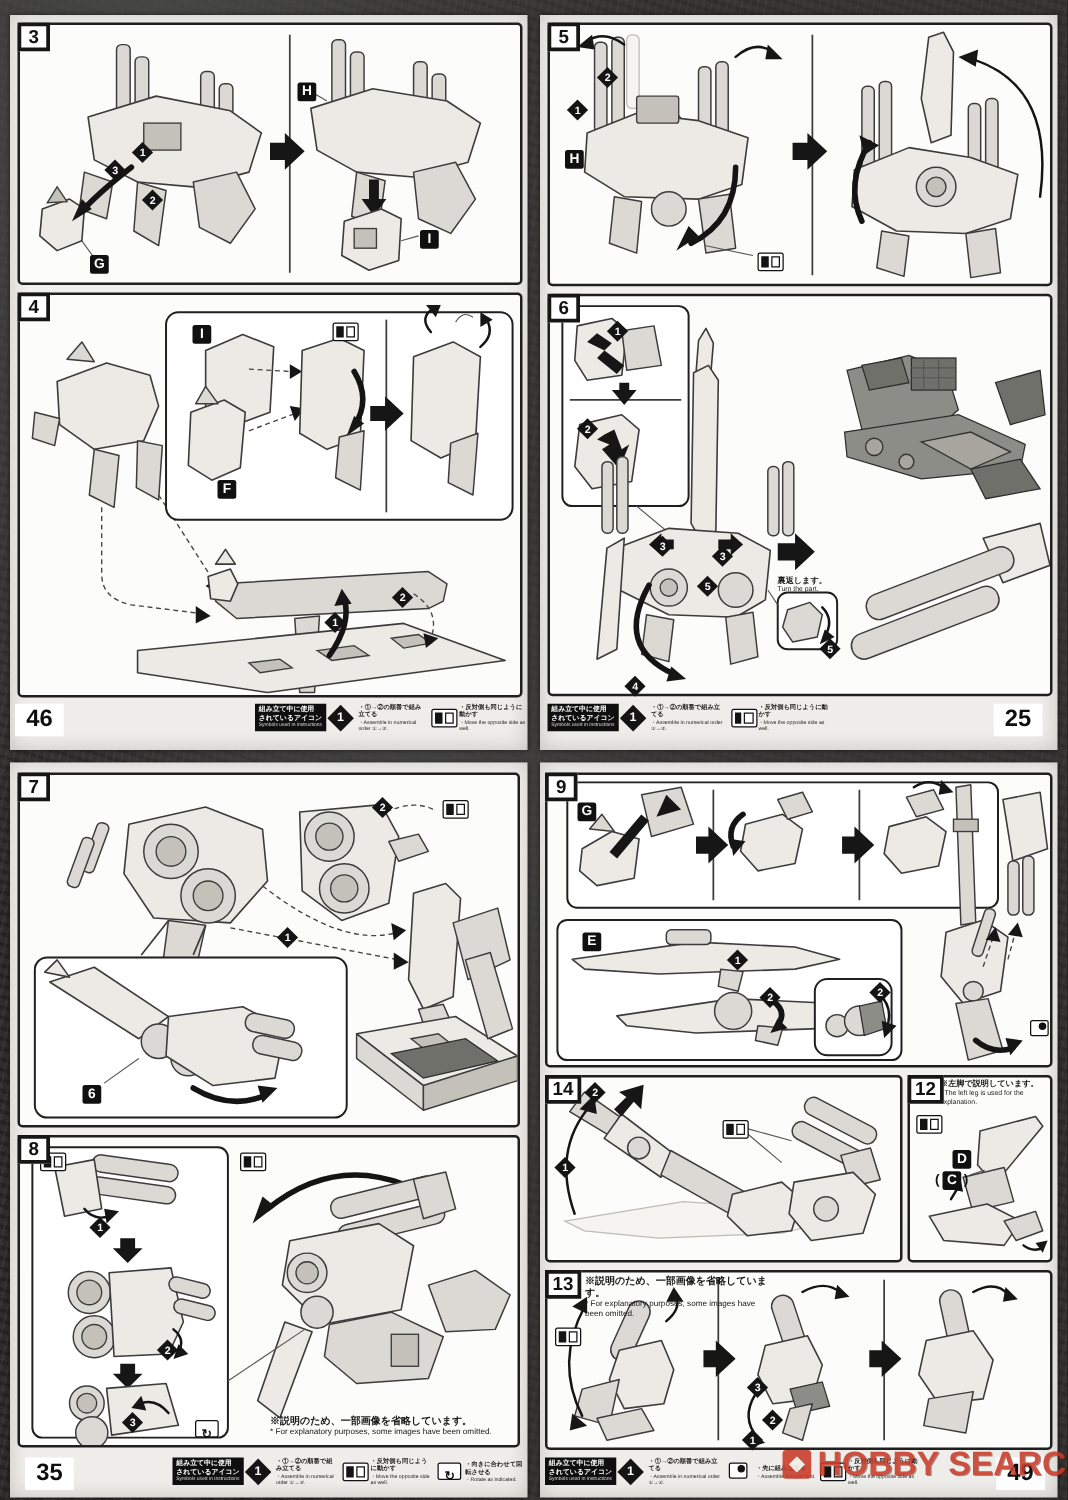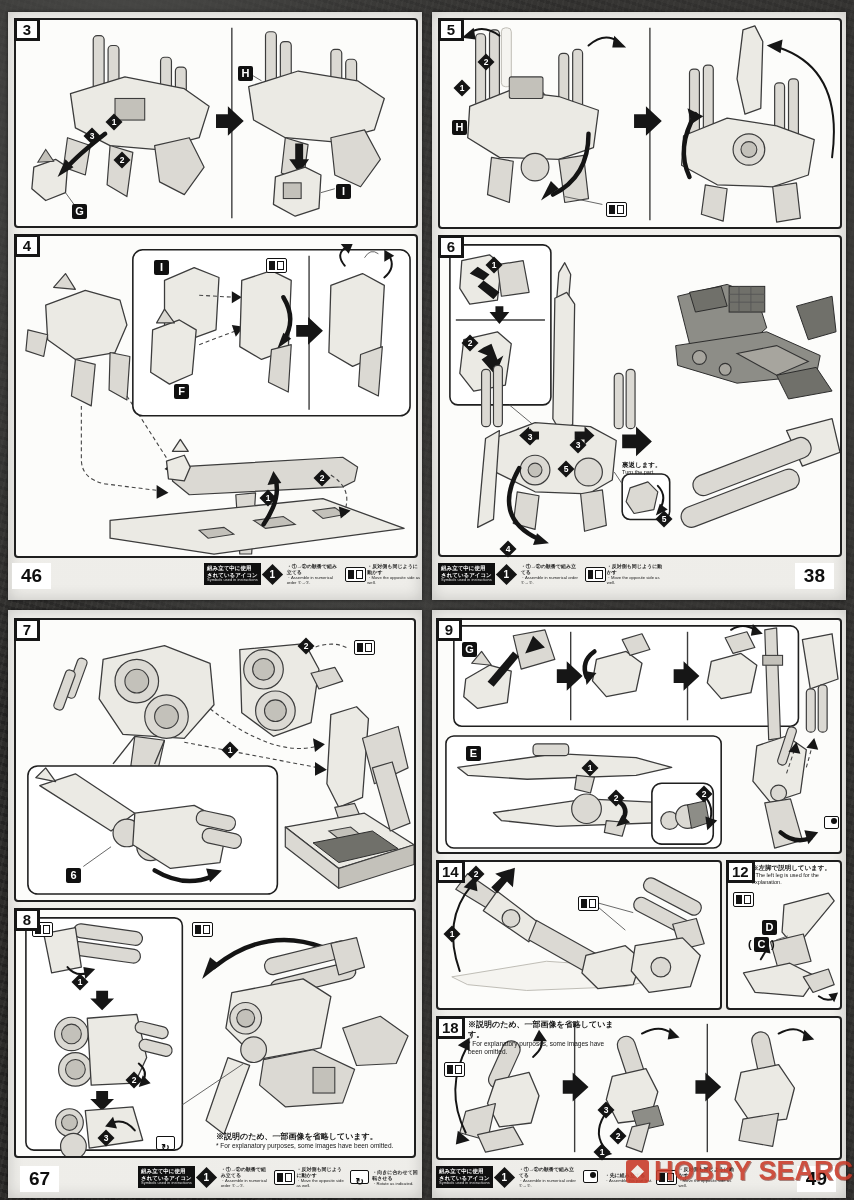--- a/index.html
+++ b/index.html
@@ -375,21 +375,21 @@
       <div class="lg-item">
         <span class="holder">
             <span class="icon-mirror"></span>
           </span>
         <span class="lg-txt">
             <span class="jp">・反対側も同じように動かす</span>
             <span class="en">・Move the opposite side as well.</span>
           </span>
       </div>
     </div>
-    <div class="pageno" style="right:12px;top:551px;">38</div>
+    <div class="pageno" style="right:12px;top:551px;">25</div>
   </div>
 
   <div class="page" id="p48" style="left:8px;top:610px;width:414px;height:588px;">
 
     <div class="panel" style="left:6px;top:8px;width:402px;height:284px;">
       <div class="stepnum">7</div>
       <svg class="art" viewBox="0 0 402 284" preserveAspectRatio="none">
         <rect class="p2" x="56" y="38" width="10" height="42" rx="4" transform="rotate(20 61 59)"></rect>
         <rect class="p2" x="44" y="50" width="10" height="42" rx="4" transform="rotate(20 49 71)"></rect>
         <polygon class="p1" points="88,40 150,26 196,44 200,86 170,120 108,116 84,80"></polygon>
@@ -493,21 +493,21 @@
           <i>3</i>
         </span>
       <span class="icon-rotate" style="left:140px;top:226px;"><i>↻</i></span>
       <span class="icon-mirror" style="left:176px;top:12px;"></span>
       <div class="note" style="left:200px;top:222px;width:200px;">
         <span class="jp">※説明のため、一部画像を省略しています。</span>
         <span class="en">* For explanatory purposes, some images have been omitted.</span>
       </div>
     </div>
 
-    <div class="pageno" style="left:12px;top:556px;">67</div>
+    <div class="pageno" style="left:12px;top:556px;">35</div>
     <div class="legend" style="left:130px;top:556px;">
       <div class="lg-head">
         <span class="jp">組み立て中に使用</span>
         <span class="jp">されているアイコン</span>
         <span class="en">Symbols used in instructions</span>
       </div>
       <div class="lg-item">
         <span class="holder">
             <span class="dia dia-lg">
               <i>1</i>
@@ -654,21 +654,21 @@
         <span class="en">* The left leg is used for the explanation.</span>
       </div>
       <span class="icon-mirror" style="left:5px;top:30px;"></span>
       <span class="co" style="left:34px;top:58px;">D</span>
       <span class="paren" style="left:20px;top:76px;">(</span>
       <span class="co" style="left:26px;top:75px;">C</span>
       <span class="paren" style="left:43px;top:76px;">)</span>
     </div>
 
     <div class="panel" style="left:4px;top:406px;width:406px;height:144px;">
-      <div class="stepnum">18</div>
+      <div class="stepnum">13</div>
       <svg class="art" viewBox="0 0 406 144" preserveAspectRatio="none">
         <line class="ln" x1="138" y1="6" x2="138" y2="138"></line>
         <line class="ln" x1="272" y1="6" x2="272" y2="138"></line>
         <rect class="p2" x="58" y="22" width="18" height="52" rx="9" transform="rotate(24 67 48)"></rect>
         <polygon class="p1" points="58,64 92,56 102,80 94,108 62,112 50,88"></polygon>
         <polygon class="p2" points="28,96 58,88 50,126 22,118"></polygon>
         <polygon class="p2" points="40,120 76,112 86,130 48,138"></polygon>
         <path class="arc2" d="M30,28 Q6,74 28,118"></path>
         <polygon class="blk" points="32,20 20,28 32,34"></polygon>
           <polygon class="blk" points="32,126 20,116 18,130"></polygon>

